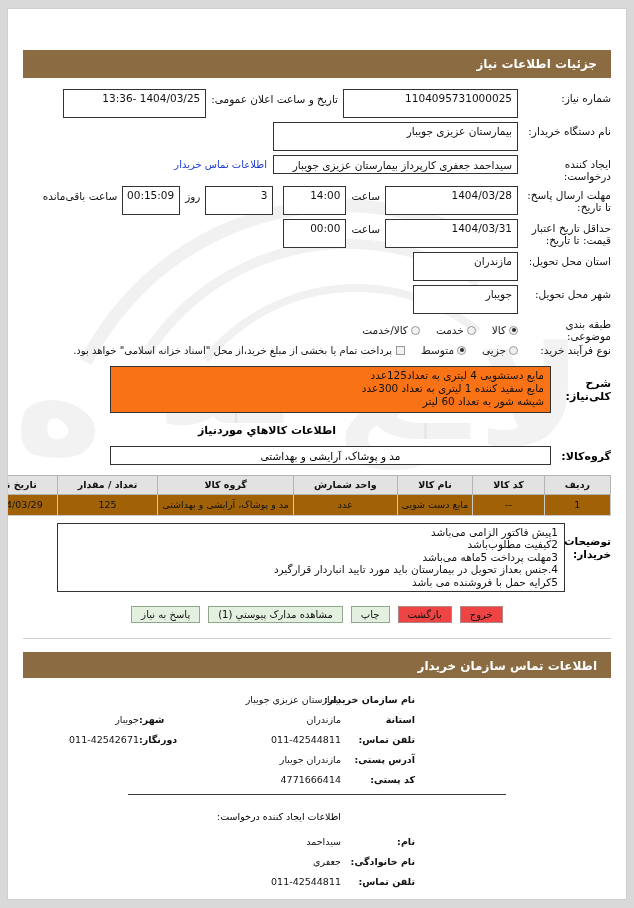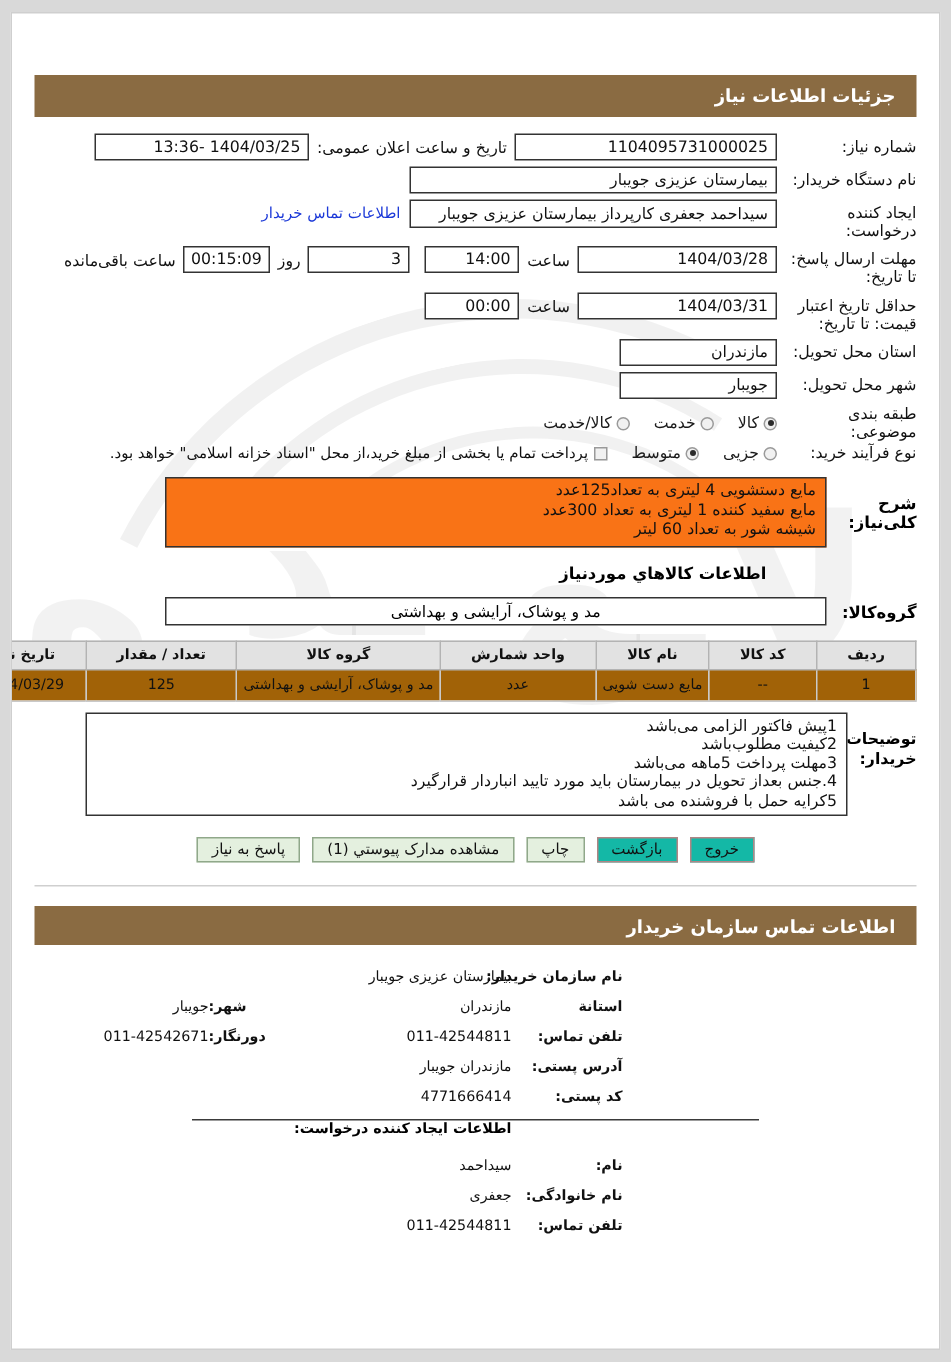--- a/index.html
+++ b/index.html
@@ -93,21 +93,21 @@
     font-size: 10.5px;
     color: #111;
     padding-top: 4px;
     line-height: 11.5px;
     padding-left: 6px;
     box-sizing: border-box;
   }
   .fbox {
     border: 1px solid #333333;
     background: #ffffff;
-    height: 18px;
+    height: 29px;
     line-height: 17px;
     font-size: 10.5px;
     text-align: right;
     padding: 0 5px;
     box-sizing: border-box;
     color: #111;
     overflow: hidden;
     white-space: nowrap;
   }
   .fbox.tall { height: 19px; line-height: 18px; }
@@ -207,21 +207,21 @@
     line-height: 13px;
     text-align: right;
     padding: 2px 6px 3px 6px;
     box-sizing: border-box;
     color: #111;
   }
   .section-title {
     margin: 11px 15px 0 15px;
     font-size: 11px;
     font-weight: bold;
-    text-align: right;
+    text-align: center;
     padding-right: 100px;
   }
   .group-row {
     display: flex;
     align-items: flex-start;
     margin: 9px 15px 0 15px;
   }
   .group-label {
     width: 60px;
     flex: 0 0 60px;
@@ -317,21 +317,21 @@
     line-height: 15px;
     padding: 0 9px;
     box-sizing: border-box;
     border: 1px solid #9a9a9a;
     cursor: pointer;
     white-space: nowrap;
     text-align: center;
     color: #111;
   }
   .btn.green { background: #e4f0df; border-color: #90a88a; }
-  .btn.red   { background: #14b8a6; border-color: #b08585; }
+  .btn.red   { background: #ef4444; border-color: #b08585; }
 
   .hr-rule {
     border: none;
     border-top: 1px solid #cfcfcf;
     margin: 13px 15px 0 15px;
   }
 
   
   .contact-area {
     margin: 16px 15px 0 15px;
@@ -358,25 +358,25 @@
   .col-a-lbl { width: 74px; flex: 0 0 74px; padding-right: 196px; box-sizing: content-box;}
   .col-a-val { width: 150px; flex: 0 0 150px; }
   .col-b-lbl { width: 52px; flex: 0 0 52px; text-align: left; }
   .col-b-val { width: 96px; flex: 0 0 96px; }
   .divider-thick {
     border: none;
     border-top: 1.5px solid #3a3a3a;
     margin: 6px 120px 0 120px;
   }
   .creator-title {
-    margin: 0 15px 14px 15px;
+    margin: 16px 15px 14px 15px;
     font-size: 9.5px;
     text-align: right;
     padding-right: 270px;
-    font-weight: bold;
+    font-weight: normal;
   }
 </style>
 </head>
 <body>
 
 <div class="page">
 
   <div class="watermark">
     <div class="wm-arc a1"></div>
     <div class="wm-arc a2"></div>

